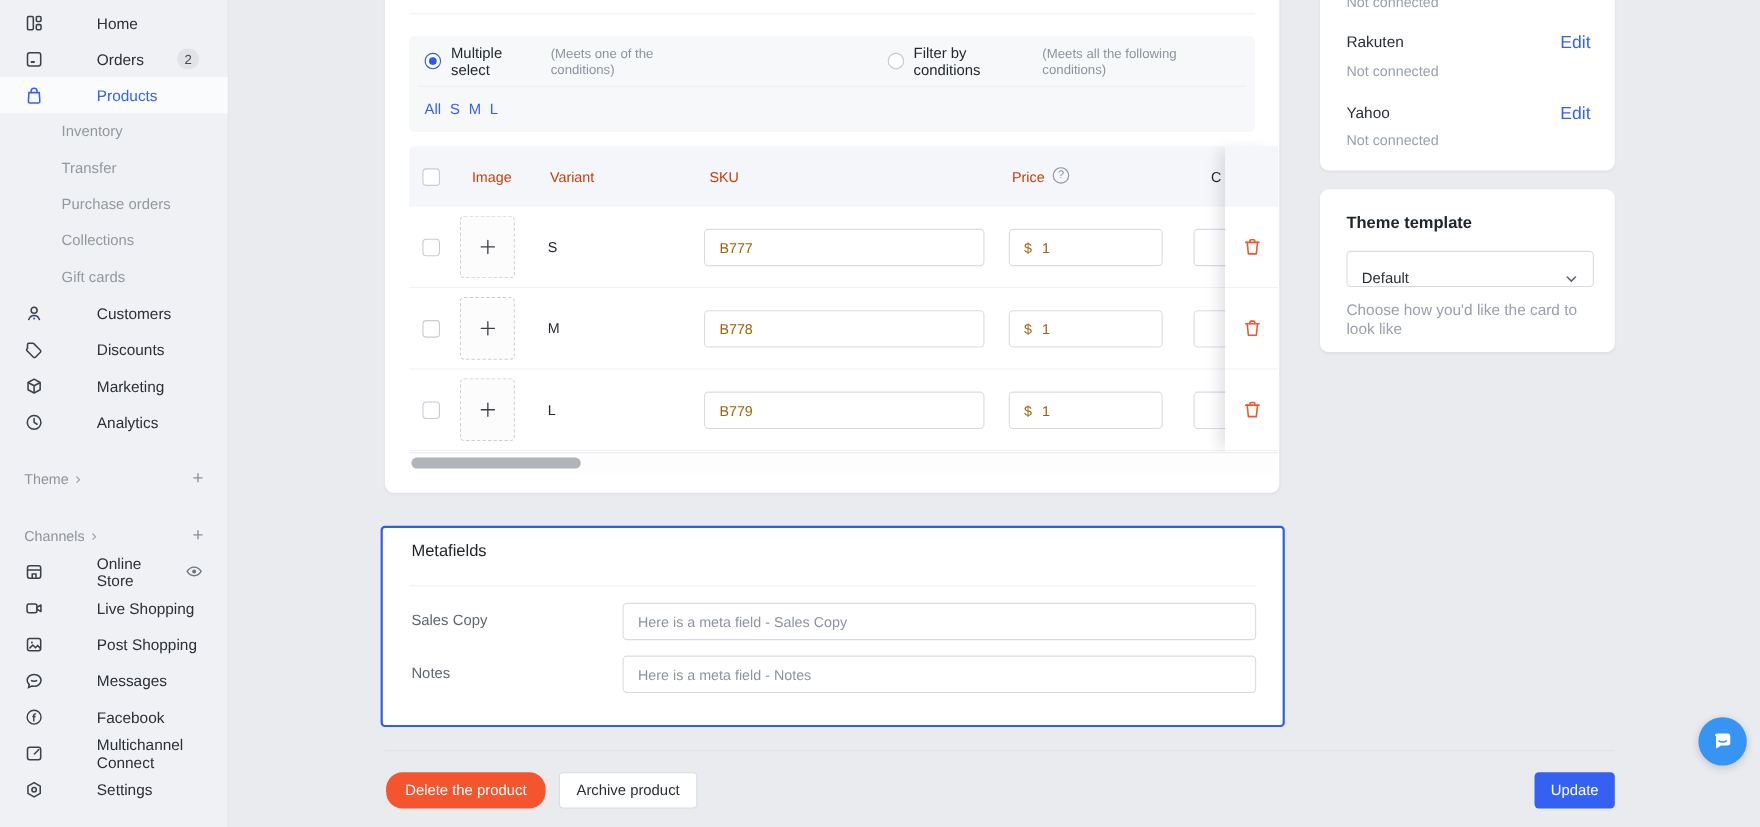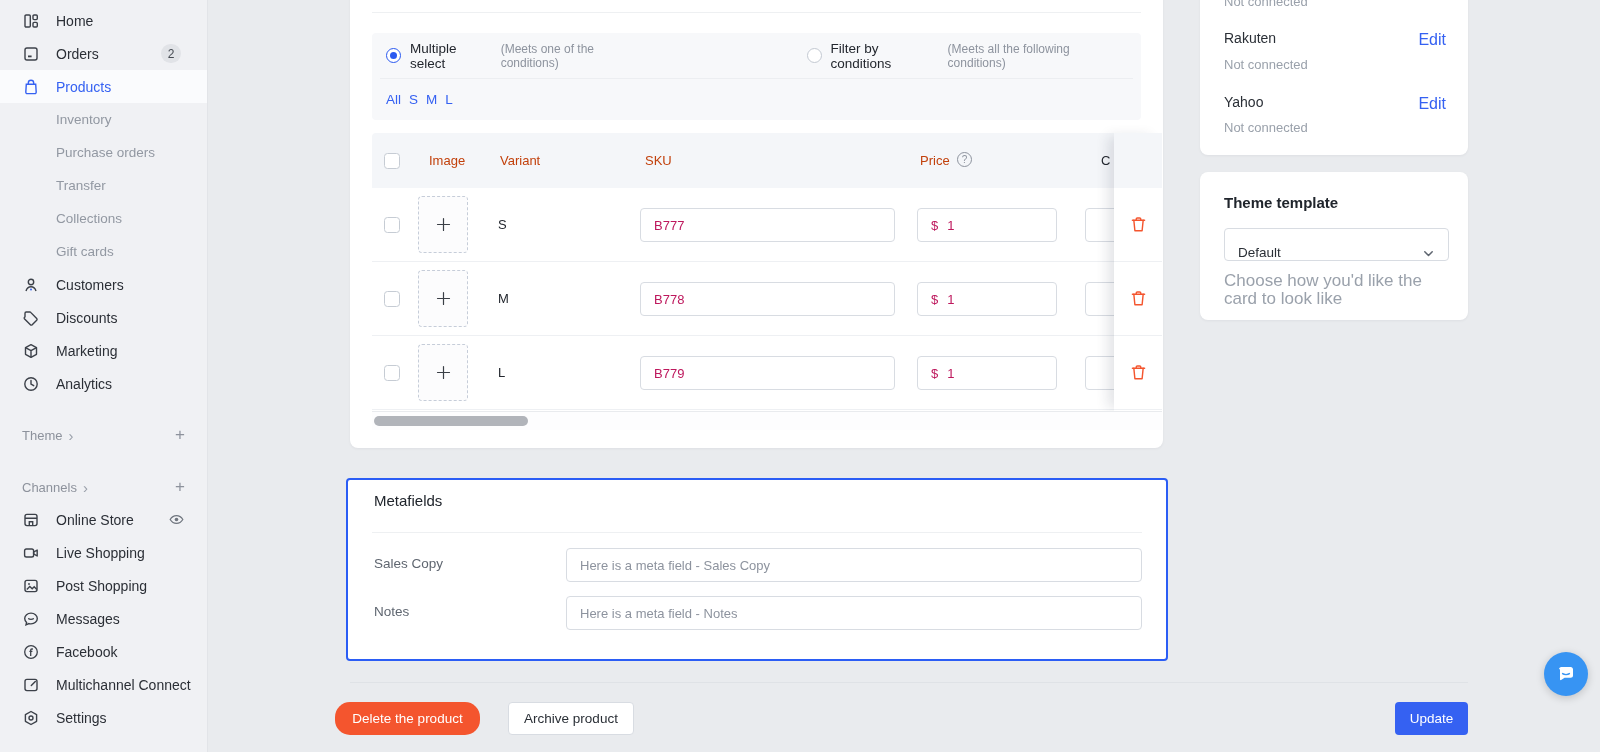--- a/index.html
+++ b/index.html
@@ -2,21 +2,21 @@
 <html><head>
 <meta charset="utf-8">
 <style>
   * { margin:0; padding:0; box-sizing:border-box; }
   html,body { width:1600px; height:752px; }
   body { font-family:"Liberation Sans","DejaVu Sans",sans-serif; color:#23272e; background:#e9ebee; }
   .canvas { position:relative; width:1600px; height:752px; overflow:hidden; background:#e9ebee; }
 
   
   .sidebar { position:absolute; left:0; top:0; width:208px; height:752px; background:#f0f1f4; border-right:1px solid #e2e4e8; padding-top:4px; }
-  .sitem { height:33px; display:flex; align-items:center; padding-left:22px; font-size:14px; color:#2b2f36; cursor:pointer; position:relative; }
+  .sitem { height:33px; display:flex; align-items:center; padding-left:22px; font-size:14px; color:#2b2f36; cursor:pointer; position:relative;gap:32px; }
   .sitem .sicon { width:18px; height:18px; margin-right:16px; display:flex; align-items:center; justify-content:center; color:#3c4149; flex:none; }
   .sitem.active { background:#fafbfd; color:#3561f2; }
   .sitem.active .sicon { color:#3561f2; }
   .sitem.sub { padding-left:56px; color:#9298a2; font-size:13.5px; }
   .badge { position:absolute; right:26px; top:7px; min-width:20px; height:19px; border-radius:10px; background:#e1e3e7; color:#454a52; font-size:12px; display:flex; align-items:center; justify-content:center; padding:0 6px; }
   .ssection { height:32px; display:flex; align-items:center; padding:0 22px; font-size:13px; color:#8d929c; }
   .ssection .chev { margin-left:6px; font-size:15px; line-height:1; color:#9aa0aa; }
   .ssection .plus { margin-left:auto; font-size:17px; color:#8d929c; cursor:pointer; }
   .gap1 { height:19px; } .gap2 { height:20px; }
   .eye { margin-left:auto; margin-right:22px; color:#6f757e; display:flex; cursor:pointer; }
@@ -40,21 +40,21 @@
   
   .vtable { position:absolute; left:22px; top:173px; width:790px; height:297px; }
   .thead { position:absolute; left:0; top:0; right:0; height:55px; background:#f4f6f9; border-radius:4px 4px 0 0; }
   .th { position:absolute; font-size:13px; color:#c2410c; top:20px; }
   .cb { width:16px; height:16px; border:1.5px solid #c6ccd4; border-radius:3.5px; background:#fff; display:inline-block; cursor:pointer; }
   .qicon { position:absolute; left:585px; top:19px; width:15px; height:15px; border:1.2px solid #8d939e; border-radius:50%; color:#8d939e; font-size:10px; display:flex; align-items:center; justify-content:center; }
   .vrow { position:absolute; left:0; right:0; height:74px; background:#fff; border-bottom:1px solid #eef0f3; }
   .vrow .cb { position:absolute; left:12px; top:29px; }
   .imgbox { position:absolute; left:46px; top:8px; width:50px; height:57px; border:1px dashed #c6cdd9; border-radius:4px; background:#fcfcfd; display:flex; align-items:center; justify-content:center; color:#3a3f46; cursor:pointer; }
   .vname { position:absolute; left:126px; top:29px; font-size:13px; color:#23272e; }
-  .tinput { height:34px; border:1px solid #d8dce2; border-radius:4px; background:#fff; font-size:13px; color:#be185d; font-family:inherit; }
+  .tinput { height:34px; border:1px solid #d8dce2; border-radius:4px; background:#fff; font-size:13px; color:#a16207; font-family:inherit; }
   .sku-input { position:absolute; left:268px; top:20px; width:255px; padding:0 13px; }
   .price-box { position:absolute; left:545px; top:20px; width:140px; display:flex; align-items:center; padding:0 13px; gap:9px; }
   .stub-input { position:absolute; left:713px; top:20px; width:40px; }
   .partial-col-h { position:absolute; left:729px; top:20px; font-size:13px; color:#23272e; }
   .sticky-col { position:absolute; right:0; top:0; width:48px; height:278px; box-shadow:-9px 0 12px -3px rgba(25,35,61,.12); }
   .sticky-h { height:55px; background:#f4f6f9; border-radius:4px 0 0 0; }
   .sticky-r { height:74px; background:#fff; border-bottom:1px solid #eef0f3; display:flex; align-items:center; justify-content:center; }
   .trash-btn { width:22px; height:22px; display:flex; align-items:center; justify-content:center; cursor:pointer; }
   .hscroll { position:absolute; left:0; right:0; bottom:0; height:19px; background:#fdfdfe; border-top:1px solid #e9ebee; }
   .hthumb { position:absolute; left:2px; top:4px; width:154px; height:10px; border-radius:6px; background:#b1b4ba; cursor:grab; }
@@ -62,35 +62,35 @@
   
   .meta-card { position:absolute; left:346px; top:478px; width:822px; height:183px; background:#fff; border:2px solid #2b5df5; border-radius:4px; }
   .meta-title { position:absolute; left:26px; top:12px; font-size:15px; font-weight:500; color:#20252c; }
   .meta-div { position:absolute; left:24px; right:24px; top:52px; height:1px; background:#eef0f2; }
   .meta-label { position:absolute; left:26px; font-size:13.5px; color:#5f6670; }
   .meta-input { position:absolute; left:218px; width:576px; padding:0 13px; color:#8d939e; }
 
   
   .footer-div { position:absolute; left:350px; top:682px; width:1118px; height:1px; background:#dfe2e6; }
   .btn { position:absolute; top:702px; height:33px; border-radius:4px; font-size:13.5px; display:flex; align-items:center; justify-content:center; cursor:pointer; font-family:inherit; border:none; }
-  .btn-delete { left:335px; width:145px; background:#f4552e; color:#fff;border-radius:15px; }
+  .btn-delete { left:351px; width:145px; background:#f4552e; color:#fff;border-radius:15px; }
   .btn-archive { left:508px; width:126px; background:#fff; color:#2a2f36; border:1px solid #d8dce2; }
   .btn-update { left:1395px; width:73px; background:#3561f2; color:#fff; }
 
   
   .chan-card { left:1200px; top:-36px; width:268px; height:191px; }
   .chan-top-status { position:absolute; left:24px; top:30px; font-size:13px; color:#9aa1ab; }
   .chan-name { position:absolute; left:24px; font-size:14px; font-weight:500; color:#2a2f36; }
   .chan-status { position:absolute; left:24px; font-size:13px; color:#9aa1ab; }
   .chan-edit { position:absolute; right:22px; font-size:16px; font-weight:500; color:#3561f2; cursor:pointer; }
   .theme-card { left:1200px; top:172px; width:268px; height:148px; }
   .theme-title { position:absolute; left:24px; top:22px; font-size:15px; font-weight:600; color:#20252c; }
   .theme-select { position:absolute; left:24px; top:56px; width:225px; height:33px; border:1px solid #d8dce2; border-radius:4px; background:#fff; display:flex; align-items:flex-end; padding:0 13px; font-size:13.5px; color:#2a2f36; cursor:pointer; }
   .theme-select .sel-chev { margin-left:auto; color:#5f6670; display:flex; }
-  .theme-helper { position:absolute; left:24px; top:100px; width:216px; font-size:17px; line-height:18px; color:#9aa1ab; }
+  .theme-helper { position:absolute; left:24px; top:100px; width:216px; font-size:14px; line-height:18px; color:#9aa1ab; }
 
   
   .chat-fab { position:absolute; left:1544px; top:652px; width:44px; height:44px; border-radius:50%; background:#3794f3; box-shadow:0 2px 8px rgba(0,0,0,.18); display:flex; align-items:center; justify-content:center; cursor:pointer; }
 </style>
 </head>
 <body>
 
 <div class="canvas">
 
   <aside class="sidebar">
@@ -120,24 +120,24 @@
             <path d="M6.3 6.2V5a2.7 2.7 0 0 1 5.4 0v1.2"></path>
             <path d="M4.3 6.2h9.4l.5 7.9a1.4 1.4 0 0 1-1.4 1.5H5.2a1.4 1.4 0 0 1-1.4-1.5l.5-7.9z"></path>
           </svg>
       </span>
       <span class="slabel">Products</span>
     </div>
     <div class="sitem sub">
         <span>Inventory</span>
       </div>
     <div class="sitem sub">
+        <span>Transfer</span>
+      </div>
+    <div class="sitem sub">
         <span>Purchase orders</span>
-      </div>
-    <div class="sitem sub">
-        <span>Transfer</span>
       </div>
     <div class="sitem sub">
         <span>Collections</span>
       </div>
     <div class="sitem sub">
         <span>Gift cards</span>
       </div>
     <div class="sitem">
       <span class="sicon">
         <svg width="18" height="18" viewBox="0 0 18 18" fill="none" stroke="currentColor" stroke-width="1.4">

